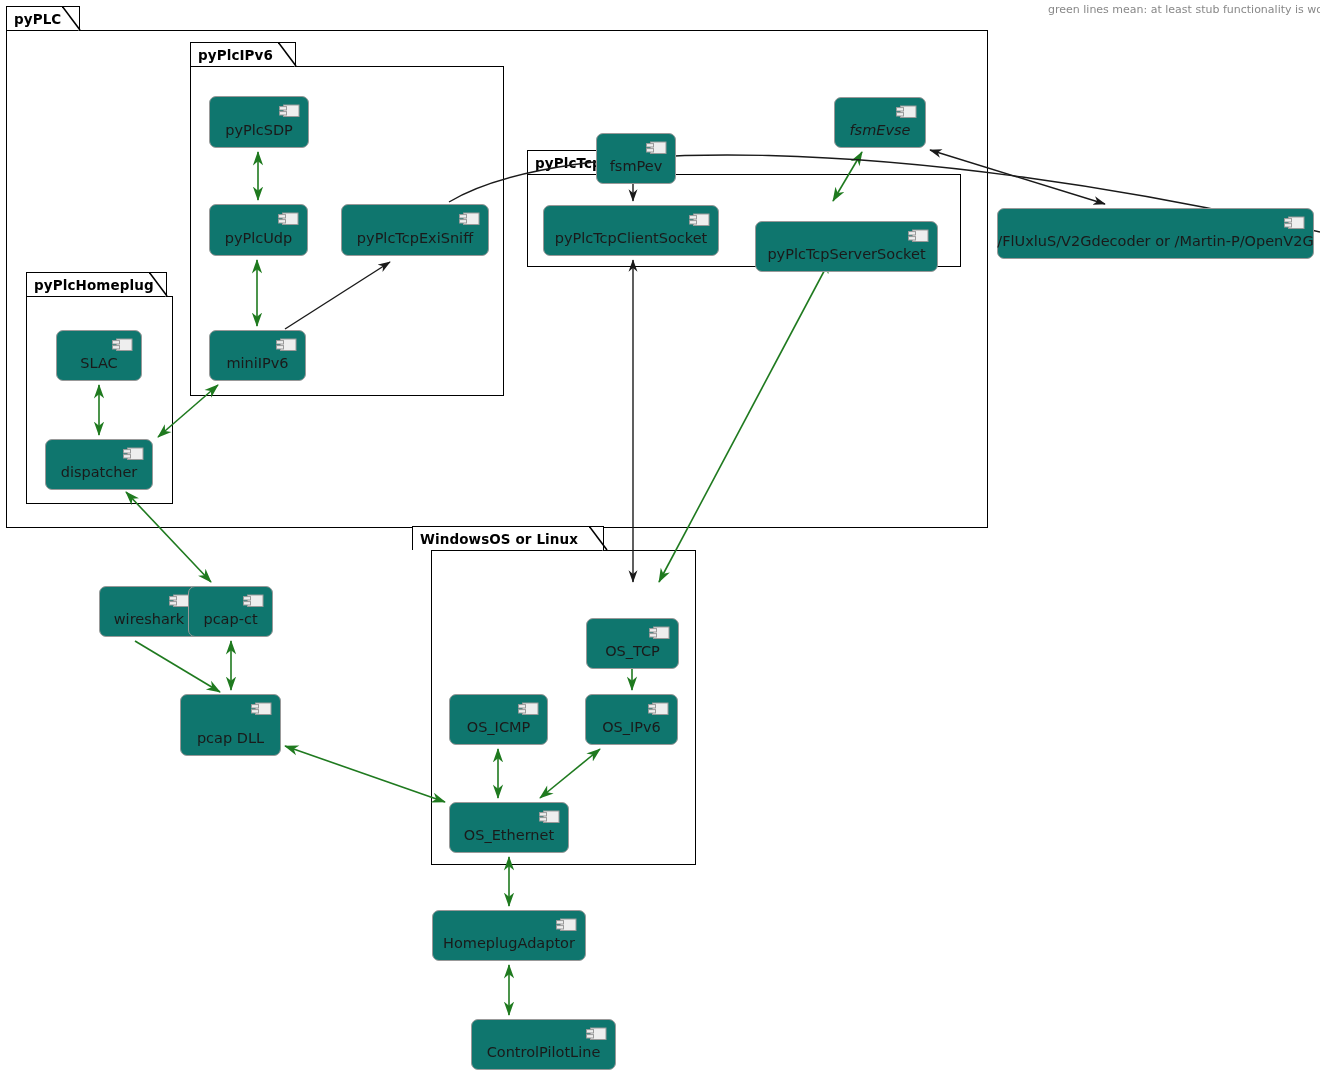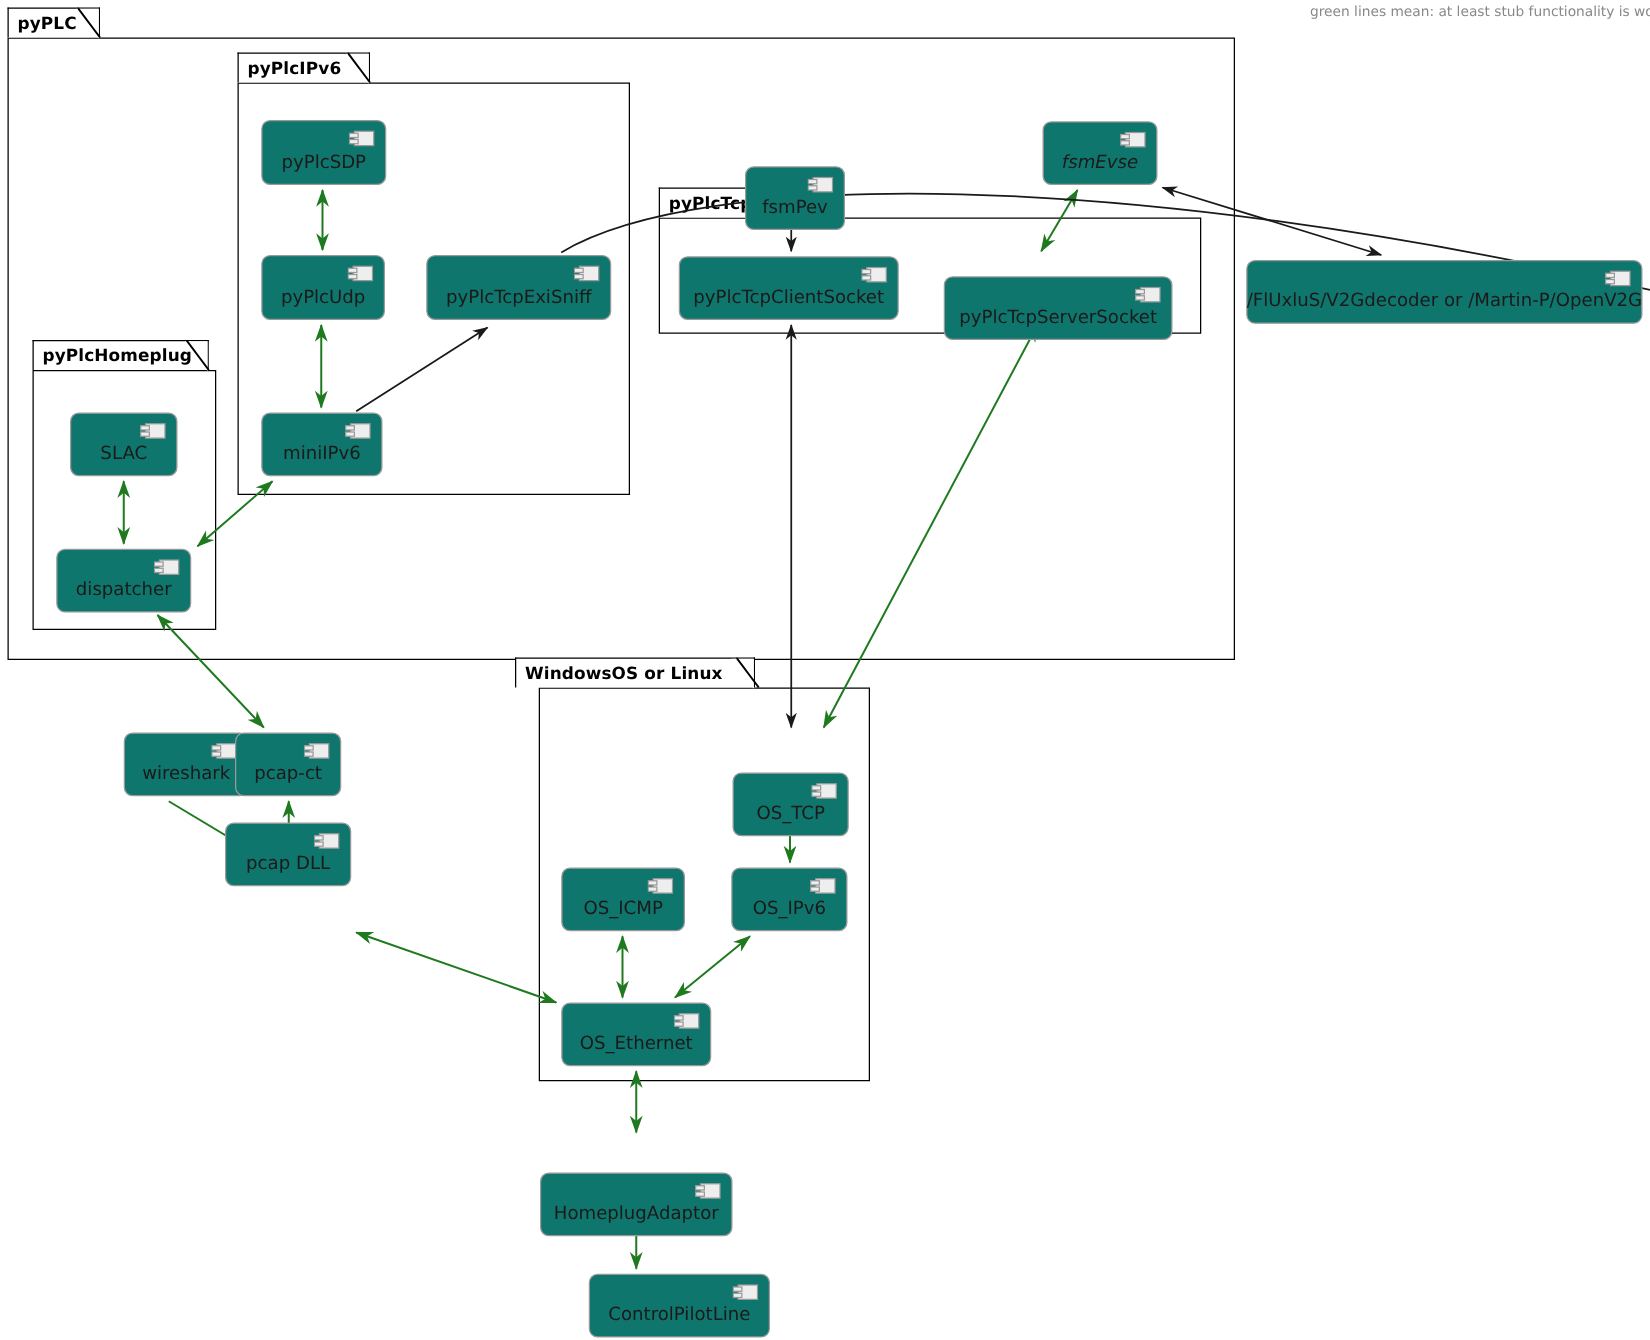--- a/index.html
+++ b/index.html
@@ -280,21 +280,21 @@
         <span class="comp-label">wireshark</span>
       </div>
       <div class="comp" style="left: 188px; top: 586px; width: 85px; height: 51px;">
         <span class="comp-icon"><svg viewBox="0 0 21 14" width="21" height="14" xmlns="http://www.w3.org/2000/svg">
             <rect x="4.5" y="1" width="15.5" height="11.5" fill="#EEEEEE" stroke="#999999" stroke-width="1"></rect>
             <rect x="0.5" y="2.6" width="7" height="3.4" fill="#EEEEEE" stroke="#999999" stroke-width="1"></rect>
             <rect x="0.5" y="7.6" width="7" height="3.4" fill="#EEEEEE" stroke="#999999" stroke-width="1"></rect>
           </svg></span>
         <span class="comp-label">pcap-ct</span>
       </div>
-      <div class="comp" style="left: 180px; top: 658px; width: 101px; height: 51px; text-align: right;">
+      <div class="comp" style="left: 180px; top: 694px; width: 101px; height: 62px; text-align: right;">
         <span class="comp-icon"><svg viewBox="0 0 21 14" width="21" height="14" xmlns="http://www.w3.org/2000/svg">
             <rect x="4.5" y="1" width="15.5" height="11.5" fill="#EEEEEE" stroke="#999999" stroke-width="1"></rect>
             <rect x="0.5" y="2.6" width="7" height="3.4" fill="#EEEEEE" stroke="#999999" stroke-width="1"></rect>
             <rect x="0.5" y="7.6" width="7" height="3.4" fill="#EEEEEE" stroke="#999999" stroke-width="1"></rect>
           </svg></span>
         <span class="comp-label">pcap DLL</span>
       </div>
       <div class="comp" style="left: 586px; top: 586px; width: 93px; height: 51px; margin-top: 32px;">
         <span class="comp-icon"><svg viewBox="0 0 21 14" width="21" height="14" xmlns="http://www.w3.org/2000/svg">
             <rect x="4.5" y="1" width="15.5" height="11.5" fill="#EEEEEE" stroke="#999999" stroke-width="1"></rect>
@@ -320,21 +320,21 @@
         <span class="comp-label">OS_IPv6</span>
       </div>
       <div class="comp" style="left: 449px; top: 802px; width: 120px; height: 51px;">
         <span class="comp-icon"><svg viewBox="0 0 21 14" width="21" height="14" xmlns="http://www.w3.org/2000/svg">
             <rect x="4.5" y="1" width="15.5" height="11.5" fill="#EEEEEE" stroke="#999999" stroke-width="1"></rect>
             <rect x="0.5" y="2.6" width="7" height="3.4" fill="#EEEEEE" stroke="#999999" stroke-width="1"></rect>
             <rect x="0.5" y="7.6" width="7" height="3.4" fill="#EEEEEE" stroke="#999999" stroke-width="1"></rect>
           </svg></span>
         <span class="comp-label">OS_Ethernet</span>
       </div>
-      <div class="comp" style="left: 432px; top: 910px; width: 154px; height: 51px; margin-top: 28px;">
+      <div class="comp" style="left: 432px; top: 910px; width: 154px; height: 51px;">
         <span class="comp-icon"><svg viewBox="0 0 21 14" width="21" height="14" xmlns="http://www.w3.org/2000/svg">
             <rect x="4.5" y="1" width="15.5" height="11.5" fill="#EEEEEE" stroke="#999999" stroke-width="1"></rect>
             <rect x="0.5" y="2.6" width="7" height="3.4" fill="#EEEEEE" stroke="#999999" stroke-width="1"></rect>
             <rect x="0.5" y="7.6" width="7" height="3.4" fill="#EEEEEE" stroke="#999999" stroke-width="1"></rect>
           </svg></span>
         <span class="comp-label">HomeplugAdaptor</span>
       </div>
       <div class="comp" style="left: 437px; top: 1019px; width: 145px; height: 51px; margin-left: 34px;">
         <span class="comp-icon"><svg viewBox="0 0 21 14" width="21" height="14" xmlns="http://www.w3.org/2000/svg">
             <rect x="4.5" y="1" width="15.5" height="11.5" fill="#EEEEEE" stroke="#999999" stroke-width="1"></rect>

